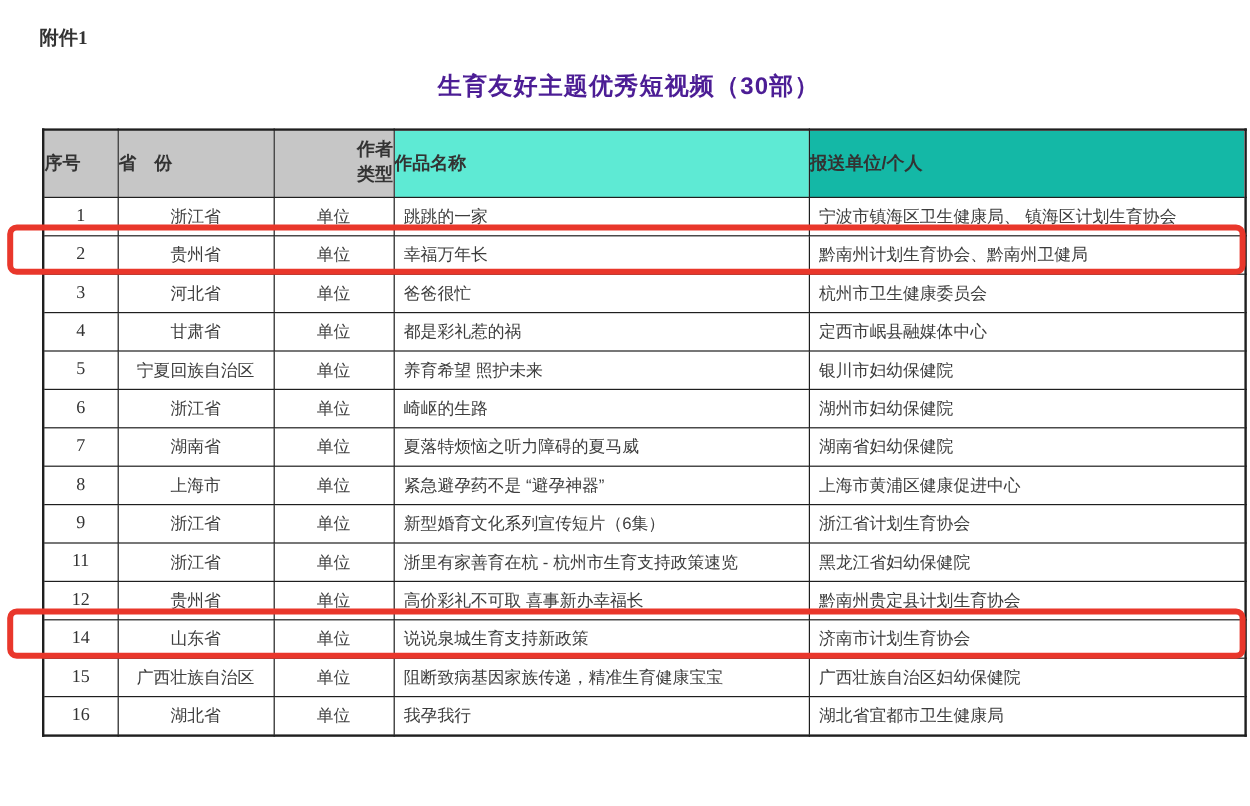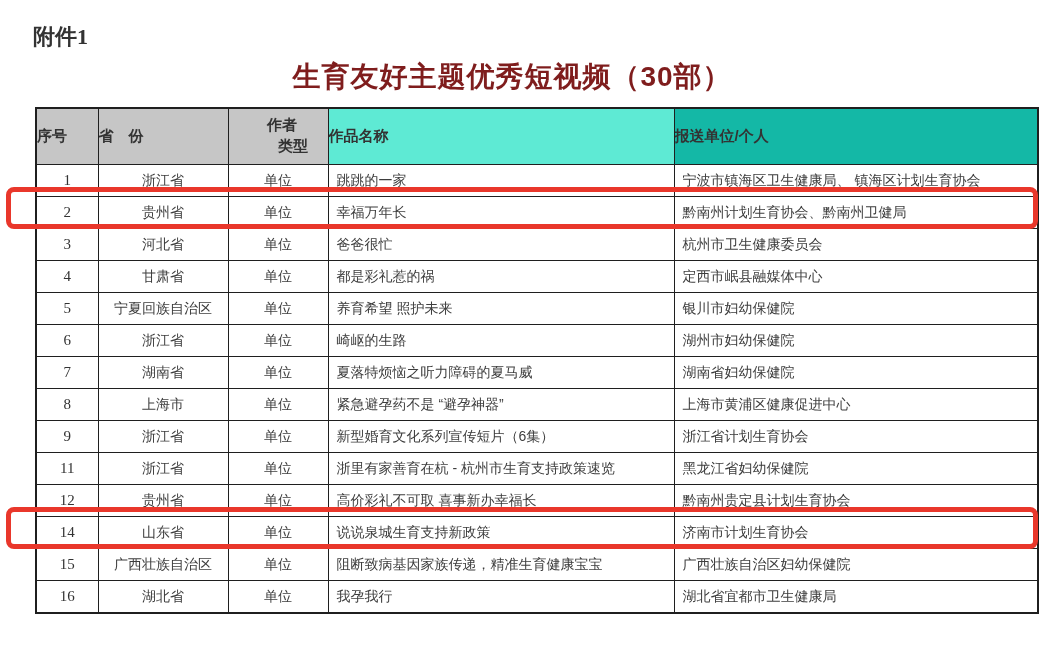--- a/index.html
+++ b/index.html
@@ -2,39 +2,39 @@
 <html><head>
 <meta charset="utf-8">
 <style>
   html,body { margin:0; padding:0; }
   body {
     width:1042px; height:672px; background:#ffffff; position:relative;
     font-family:"Liberation Sans","DejaVu Sans",sans-serif; overflow:hidden;
   }
   .attachment-label {
     position:absolute; left:33px; top:22px;
-    font-size:22px; font-weight:600; color:#333333;
+    font-size:16px; font-weight:600; color:#333333;
     font-family:"Liberation Serif","DejaVu Serif",serif;
   }
   .page-title {
-    position:absolute; top:58px; left:4px; width:1016px; margin:0;
-    text-align:center; font-size:28px; font-weight:700; color:#7f1d1d;
+    position:absolute; top:58px; left:16px; width:1016px; margin:0;
+    text-align:center; font-size:20px; font-weight:700; color:#4c1d95;
     letter-spacing:1px;
   }
   table.doc-table {
     position:absolute; left:35px; top:107px; width:1002px;
     border-collapse:collapse; table-layout:fixed;
     border:2px solid #1f1f1f;
   }
   .doc-table th, .doc-table td { border:1px solid #1f1f1f; overflow:hidden; white-space:nowrap; }
   .doc-table thead th {
     background:#c6c6c6; height:50px; font-size:15px; font-weight:700;
     color:#333333; text-align:left; padding:0;
   }
-  .doc-table thead th.th-author { text-align:center; vertical-align:top; padding:5px 0 0 8px; line-height:21px; }
+  .doc-table thead th.th-author { text-align:right; vertical-align:top; padding:5px 0 0 8px; line-height:21px; }
   .doc-table thead th.th-author .l2 { display:block; padding-left:22px; }
   .doc-table tbody td {
     height:31px; font-size:14px; color:#3d3d3d; text-align:center;
     padding:0; vertical-align:middle; background:#ffffff;
   }
   .doc-table tbody td.col-index {
     font-family:"Liberation Serif","DejaVu Serif",serif; font-size:15px; color:#333333;
   }
   .doc-table tbody td.col-work, .doc-table tbody td.col-submitter {
     text-align:left; padding:0 8px;

